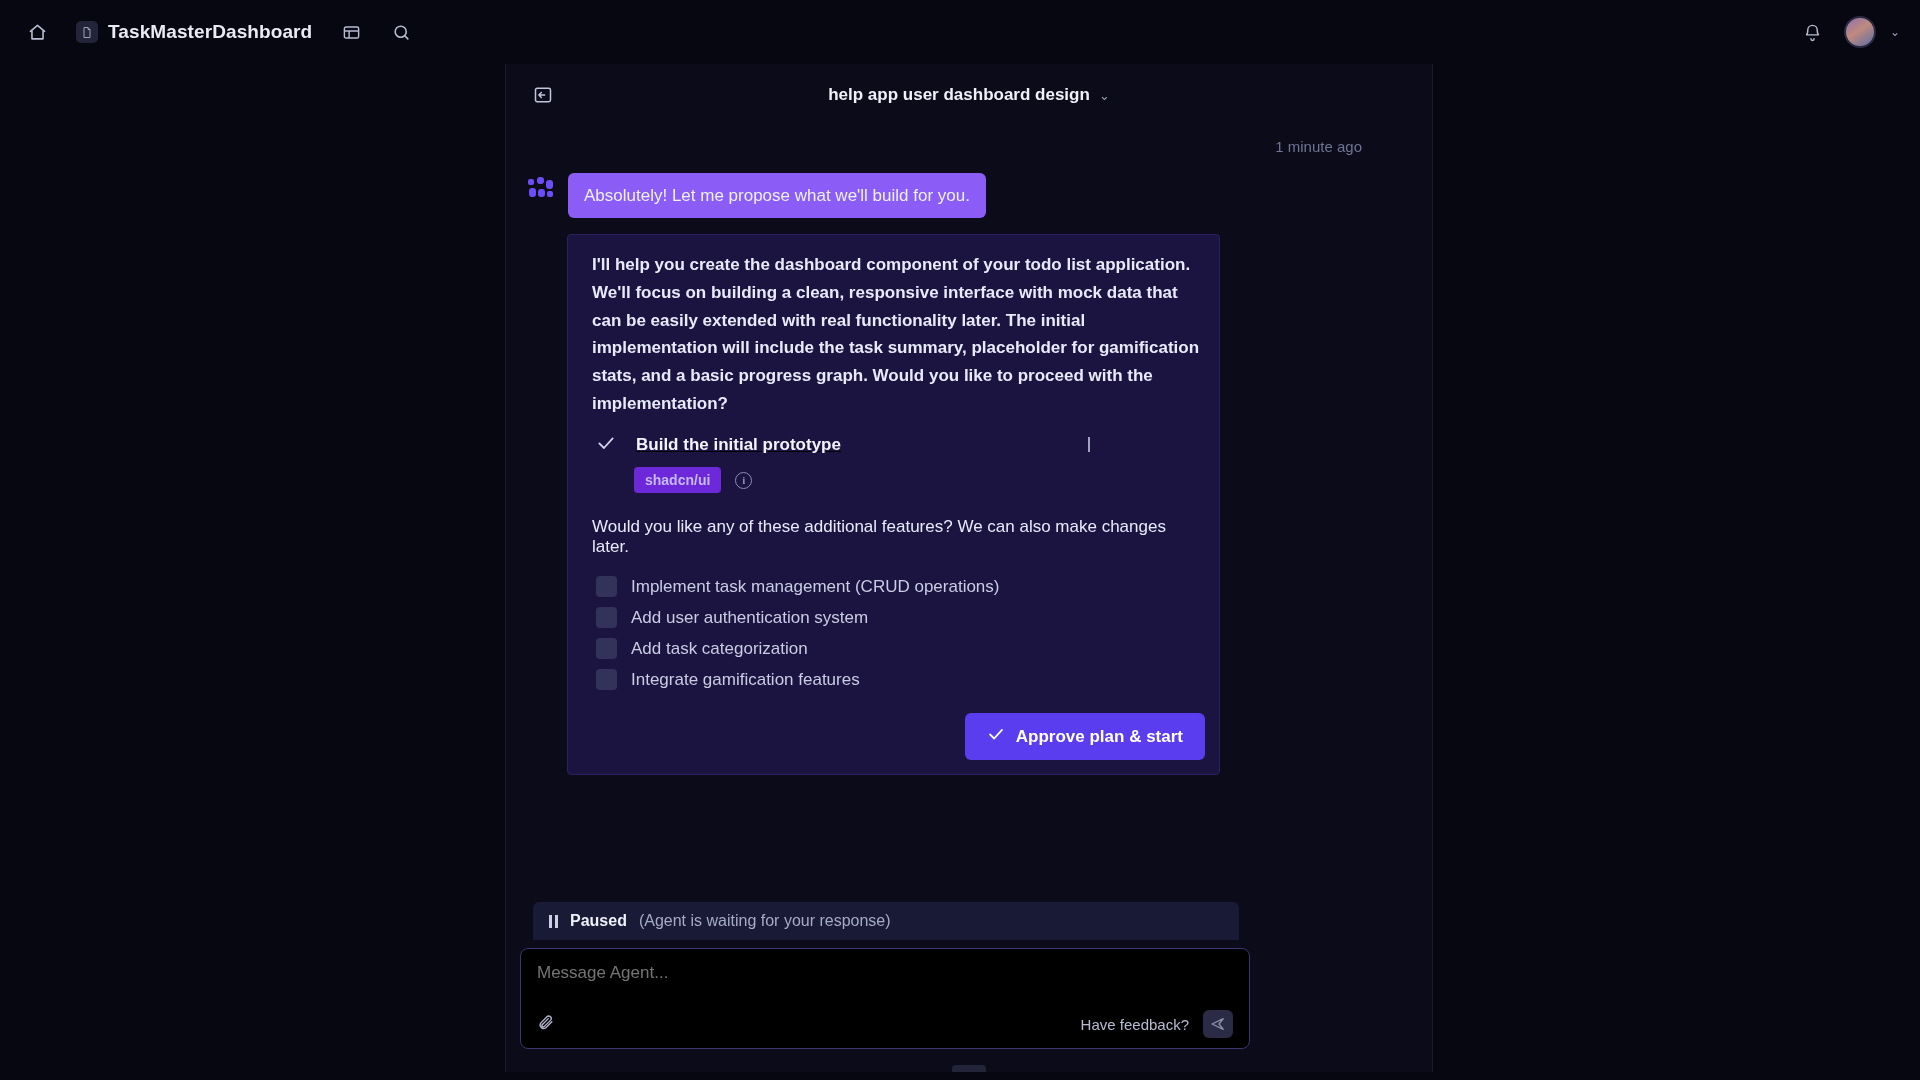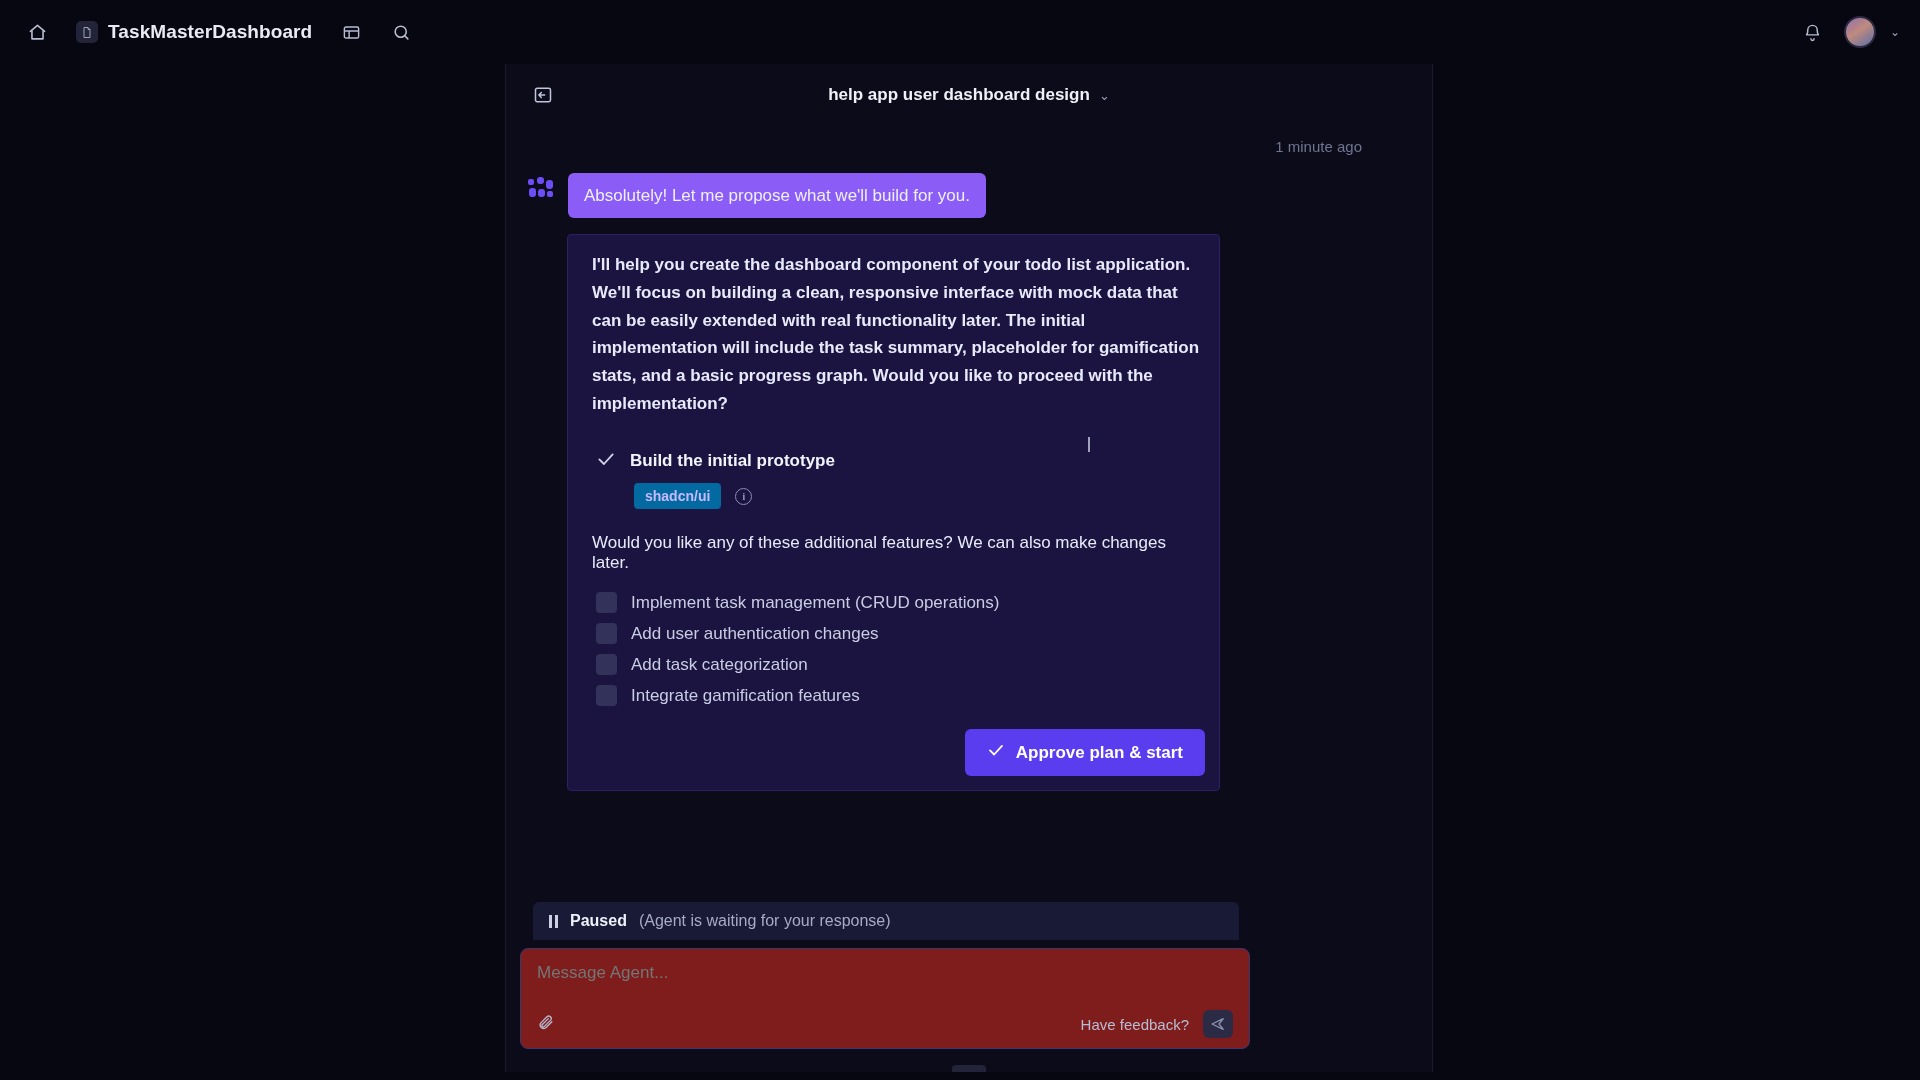--- a/index.html
+++ b/index.html
@@ -154,37 +154,38 @@
     color: #e8eafb;
     font-size: 17px;
     font-weight: 600;
     line-height: 1.63;
     padding: 0 4px;
   }
 
   .task-row {
     display: flex;
     align-items: center;
-    gap: 14px;
-    margin-top: 32px;
+    gap: 20px;
+    margin-top: 16px;
     padding-left: 8px;
+    text-decoration: underline;
   }
   .check-mark { color: #cfd3ea; }
   .task-label {
     color: #f2f3fb;
     font-size: 17px;
     font-weight: 600;
   }
   .tag-row {
     display: flex; align-items: center; gap: 14px;
     margin-top: 10px;
     padding-left: 46px;
   }
   .tag {
-    background: #0369a1;
+    background: #6d28d9;
     color: #c7b9ff;
     font-size: 14px;
     font-weight: 600;
     padding: 5px 11px;
     border-radius: 4px;
   }
   .info-icon {
     width: 17px; height: 17px;
     border: 1.5px solid #8a8fb5;
     border-radius: 50%;
@@ -252,21 +253,21 @@
   }
   .paused-strong { color: #eef0fa; font-size: 16px; font-weight: 700; }
   .paused-sub { color: #a6abc6; font-size: 16px; }
 
   .composer {
     position: absolute;
     left: 14px;
     bottom: 23px;
     width: 730px;
     height: 101px;
-    background: #7f1d1d;
+    background: #000000;
     border: 1px solid #3b3570;
     border-radius: 8px;
     padding: 14px 16px 10px 16px;
     display: flex;
     flex-direction: column;
   }
   .composer-input {
     color: #8d92ae;
     font-size: 17px;
     background: transparent;
@@ -410,21 +411,21 @@
 
       <div class="extra-q">Would you like any of these additional features? We can also make changes later.</div>
 
       <div class="opt-list">
         <div class="opt-row">
           <span class="opt-box"></span>
           <span class="opt-label">Implement task management (CRUD operations)</span>
         </div>
         <div class="opt-row">
           <span class="opt-box"></span>
-          <span class="opt-label">Add user authentication changes</span>
+          <span class="opt-label">Add user authentication system</span>
         </div>
         <div class="opt-row">
           <span class="opt-box"></span>
           <span class="opt-label">Add task categorization</span>
         </div>
         <div class="opt-row">
           <span class="opt-box"></span>
           <span class="opt-label">Integrate gamification features</span>
         </div>
       </div>

